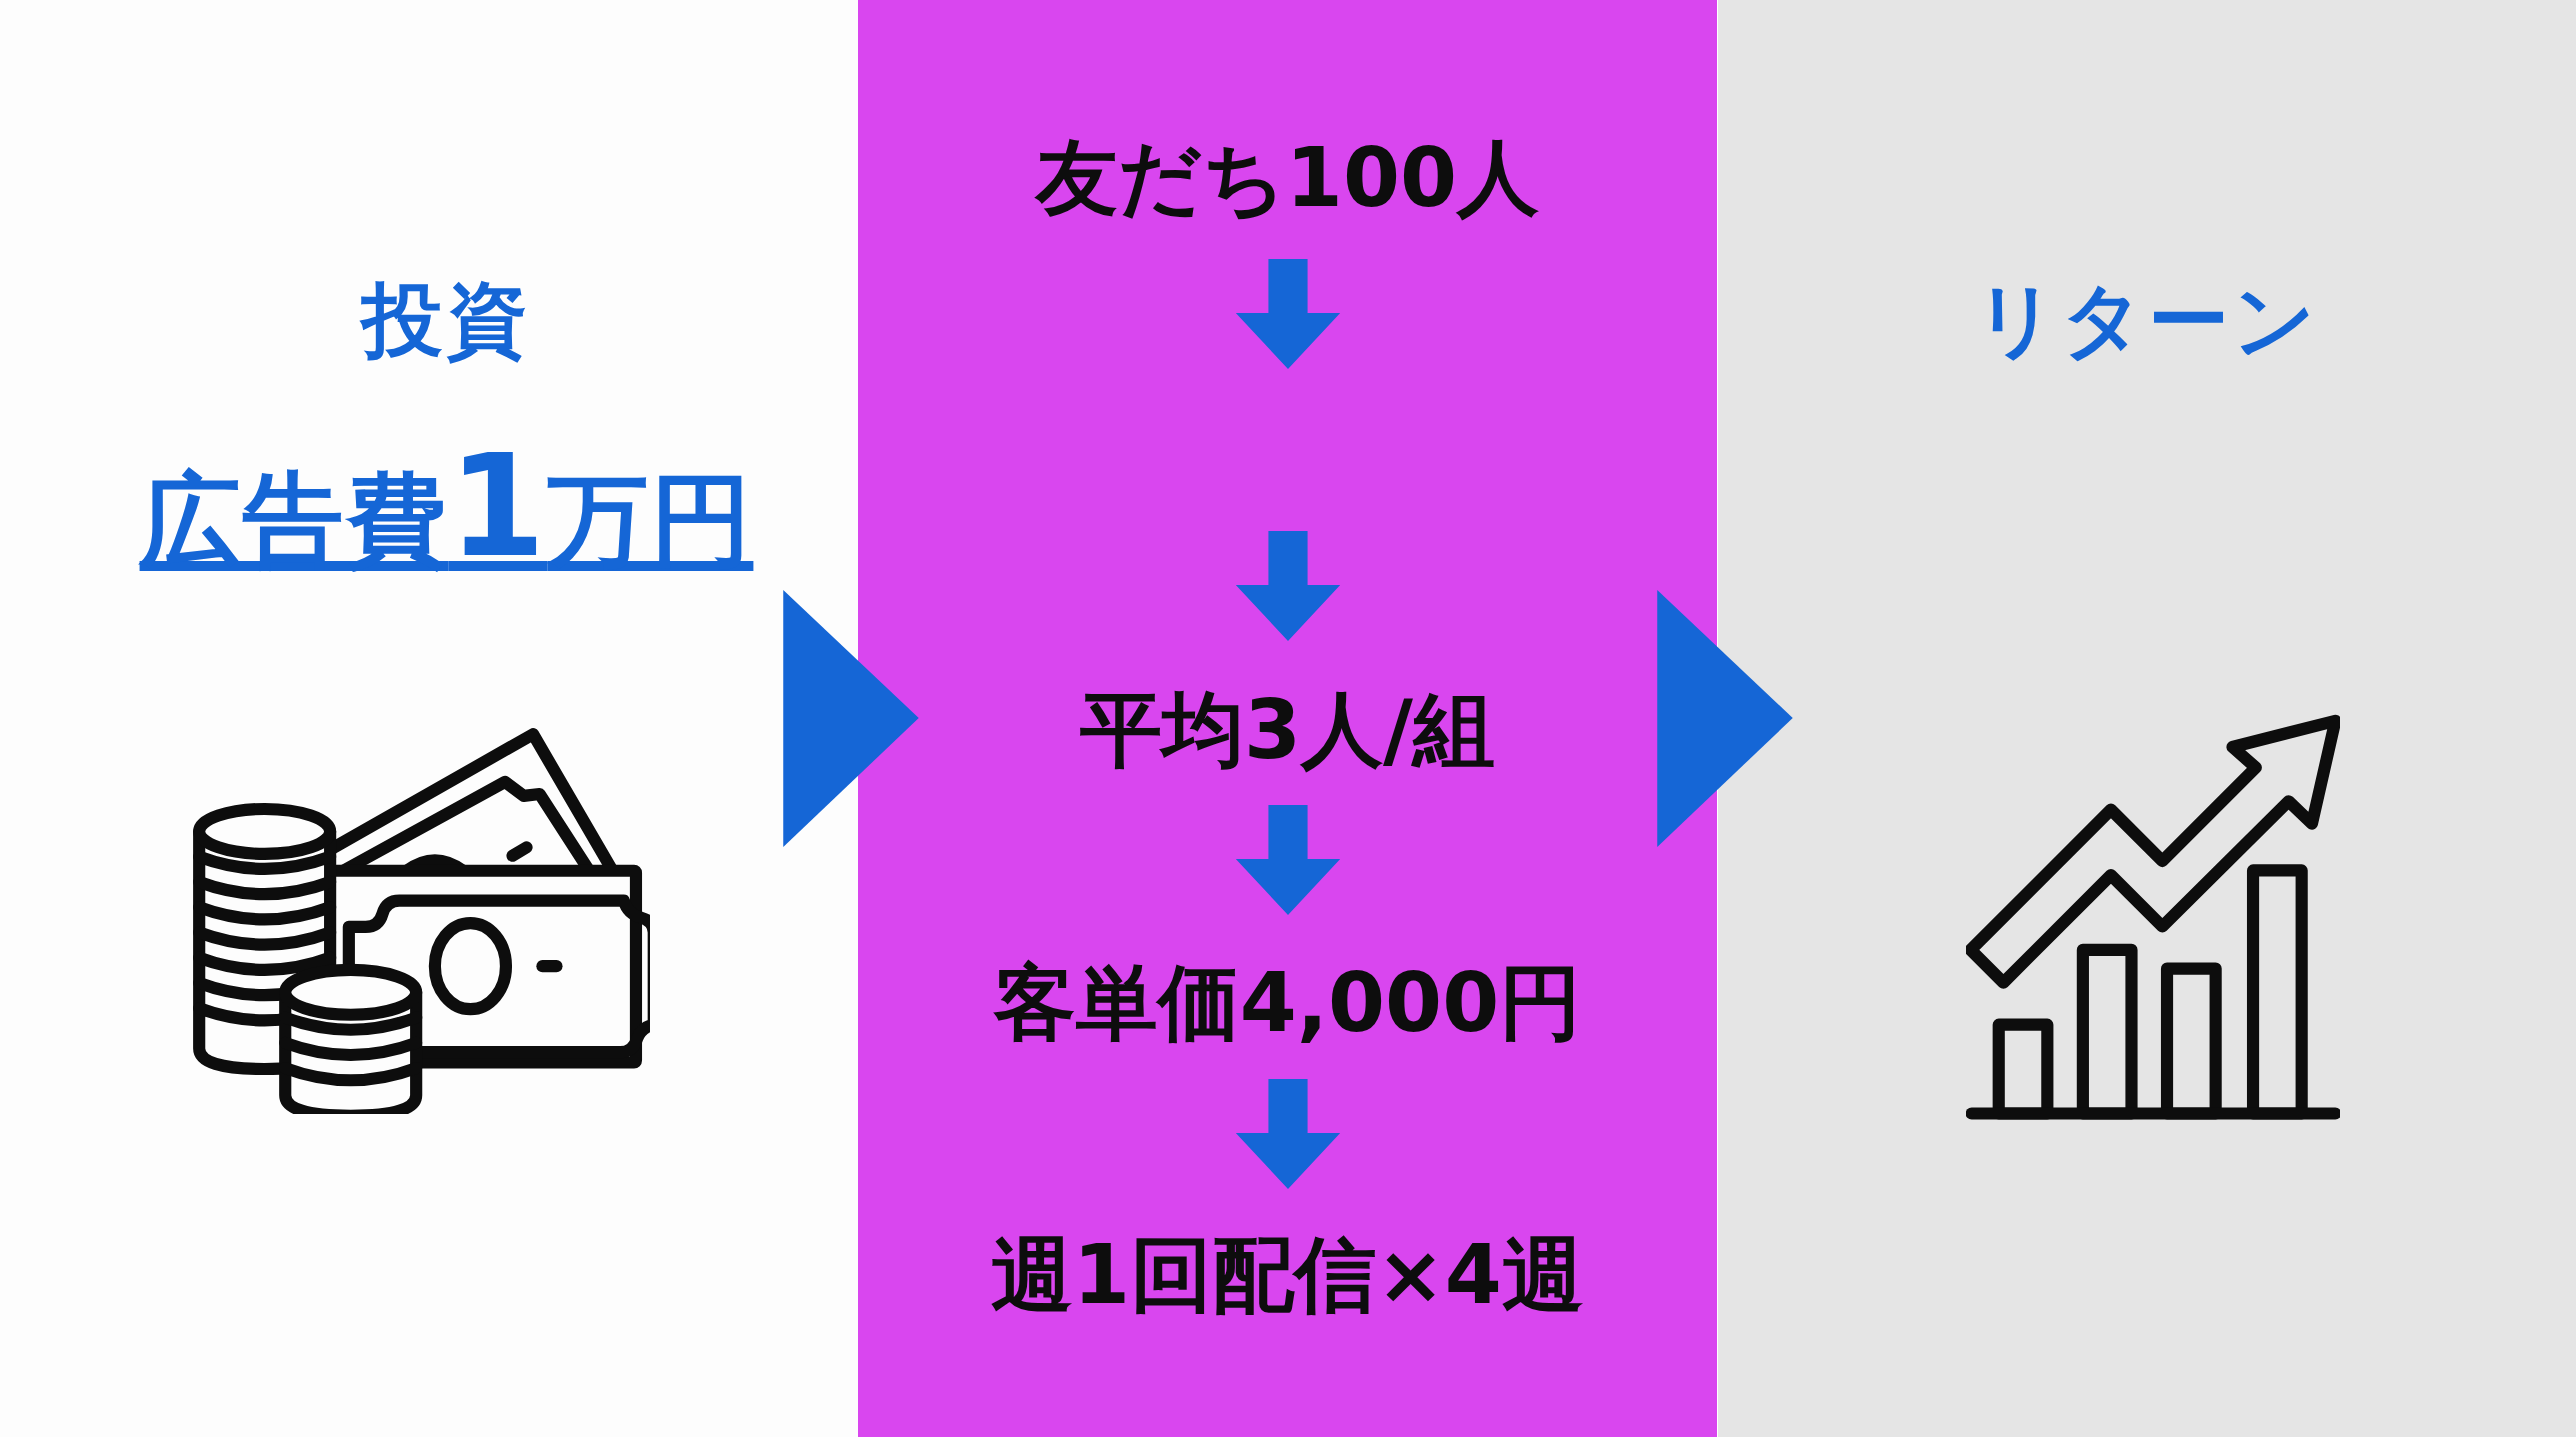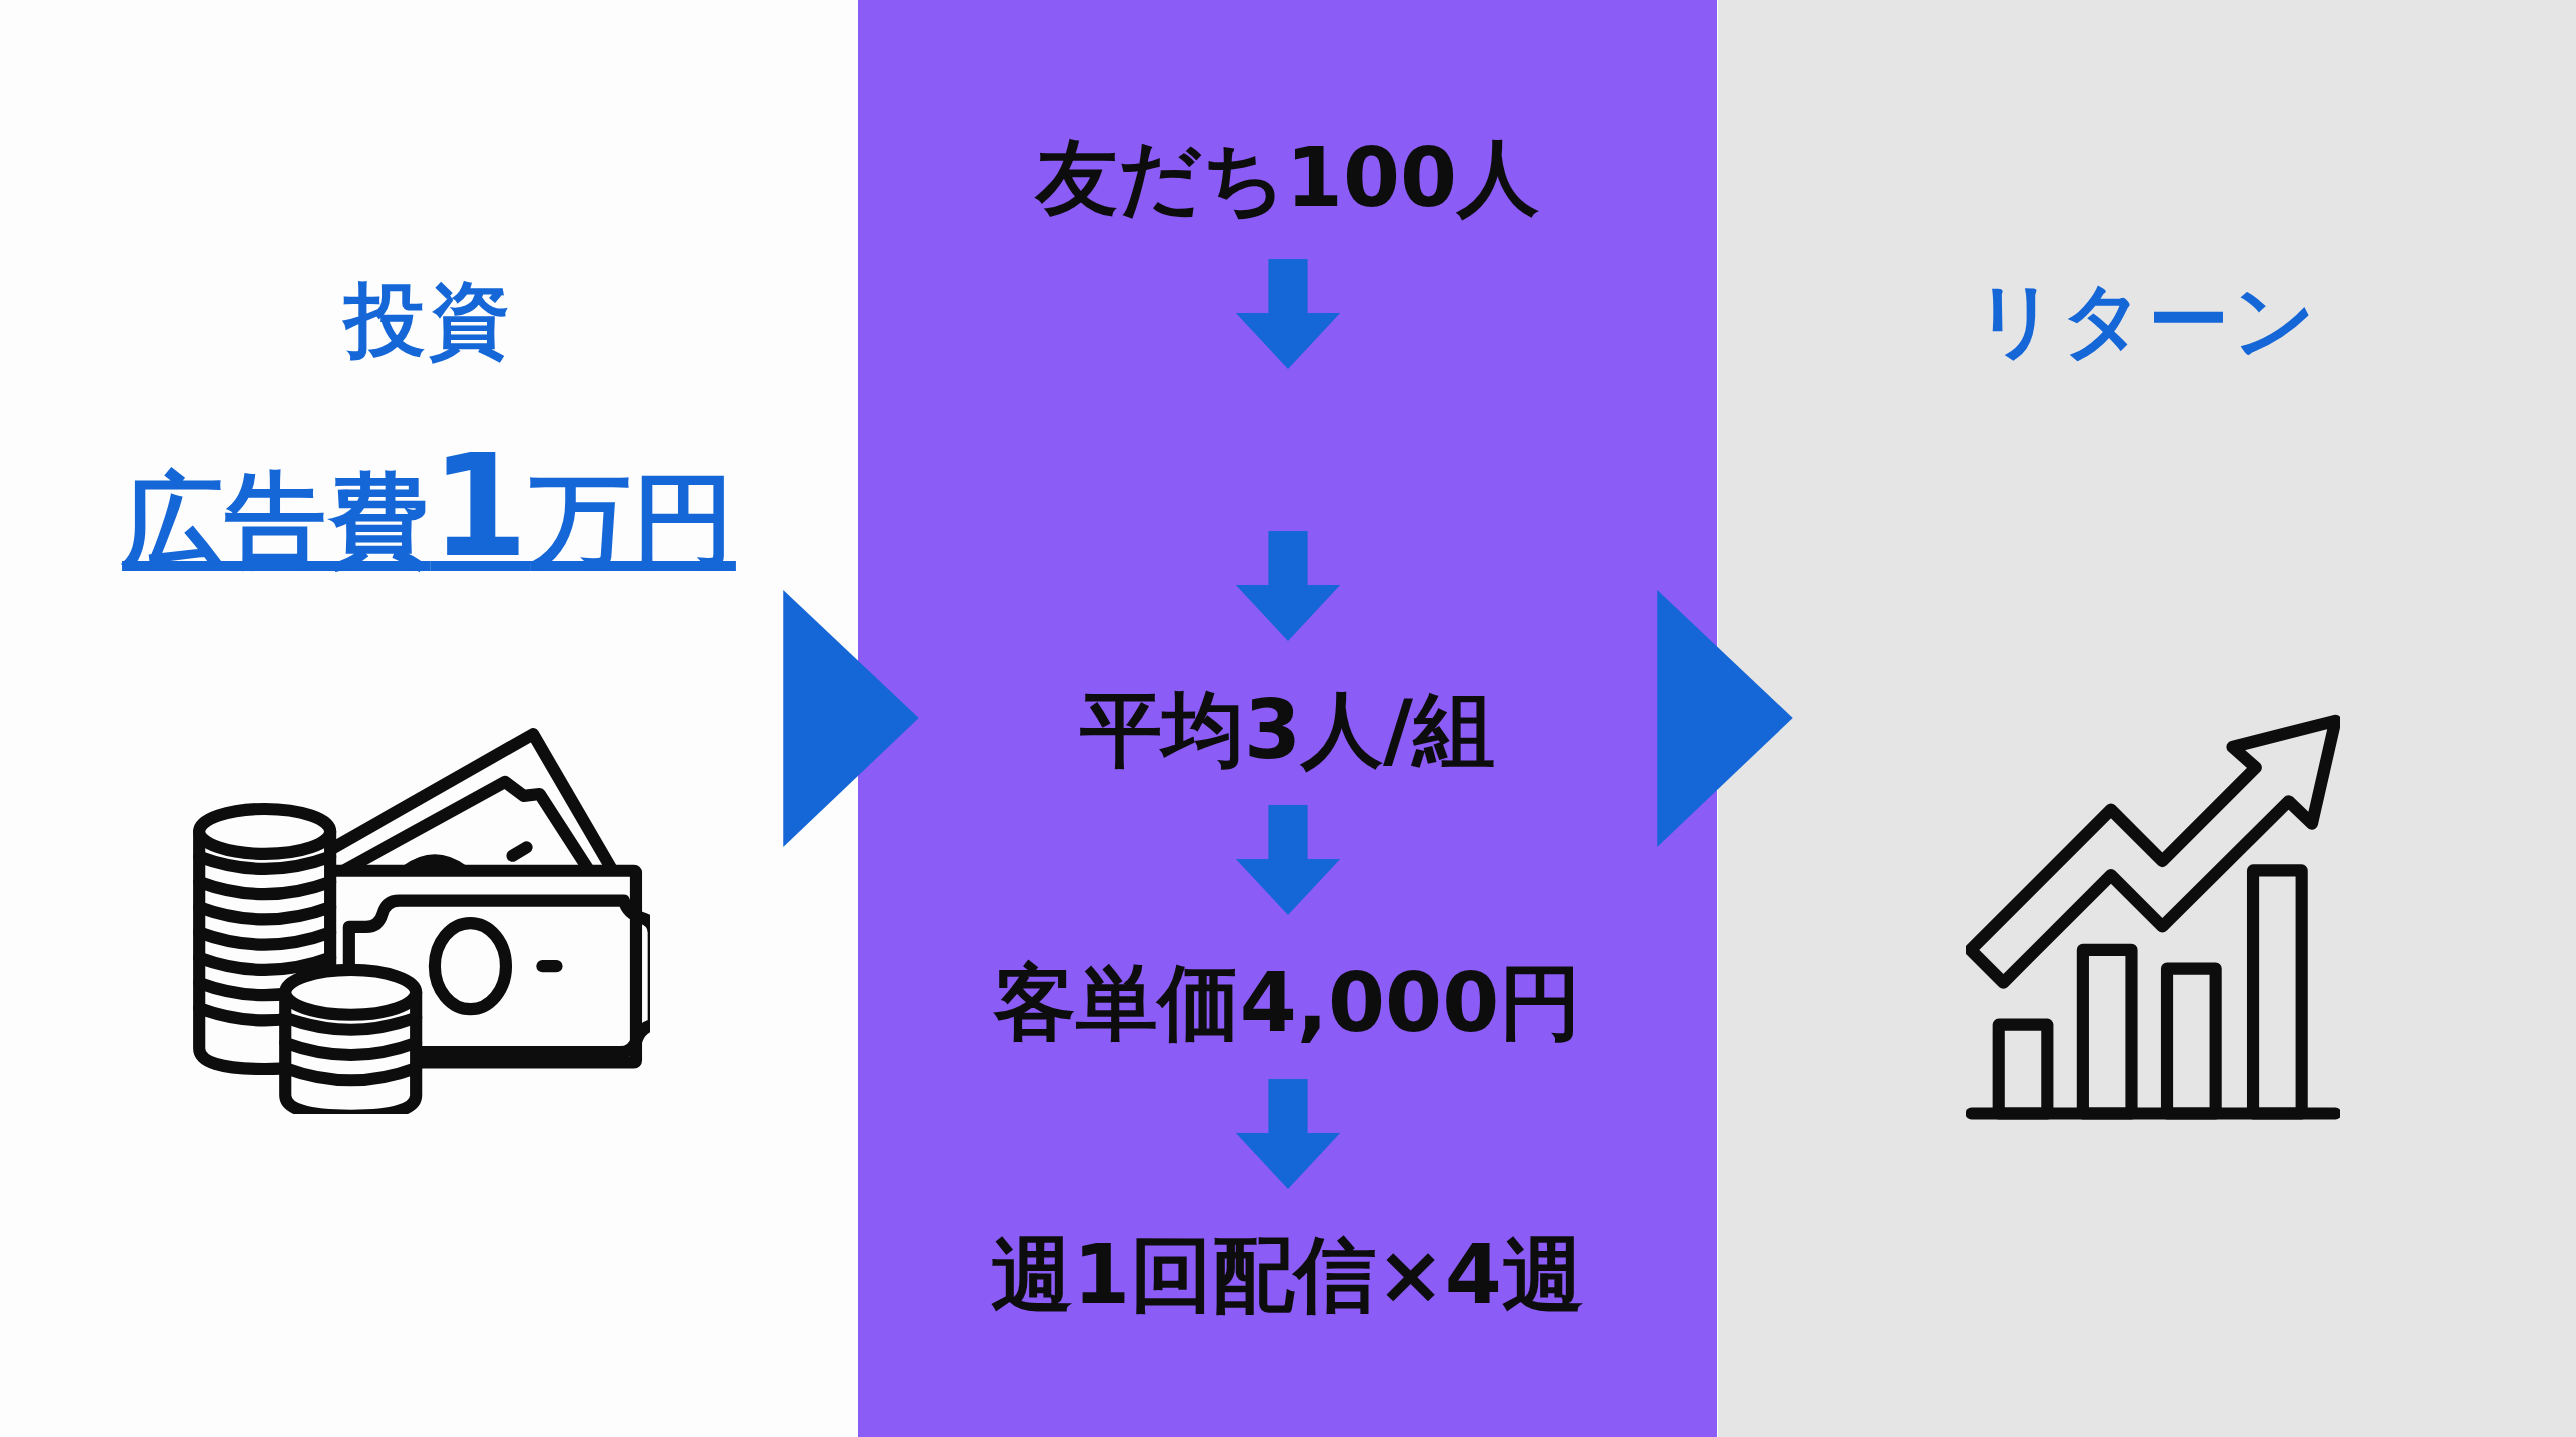--- a/index.html
+++ b/index.html
@@ -1,22 +1,22 @@
 <!DOCTYPE html>
 <html style="font-size:15px"><head>
 <meta charset="utf-8">
 <style>
   html, body { margin: 0; padding: 0; }
   body {
     width: 2576px; height: 1438px; position: relative; overflow: hidden;
     font-family: "DejaVu Sans", "Liberation Sans", sans-serif;
   }
   .panel { position: absolute; top: 0; height: 1438px; }
-  .p1 { left: 0; width: 858px; background: #fdfdfd; }
-  .p2 { left: 858px; width: 859px; background: #8b5cf6; }
+  .p1 { left: 0; width: 858px; background: #fdfdfd; padding-left: 35px; }
+  .p2 { left: 858px; width: 859px; background: #d946ef; }
   .p3 { left: 1718px; width: 858px; background: #e5e5e5; }
 
   .label {
     position: absolute; left: 0; right: 0; text-align: center;
     font-weight: bold; color: #1566d6; white-space: nowrap;
   }
   .heading { font-size: 81px; top: 267px; letter-spacing: 3.7px; }
   .amount { font-size: 101px; top: 437px; letter-spacing: 1.9px; text-decoration: underline; }
   .amount .big { font-size: 140px; line-height: 1; }
 

